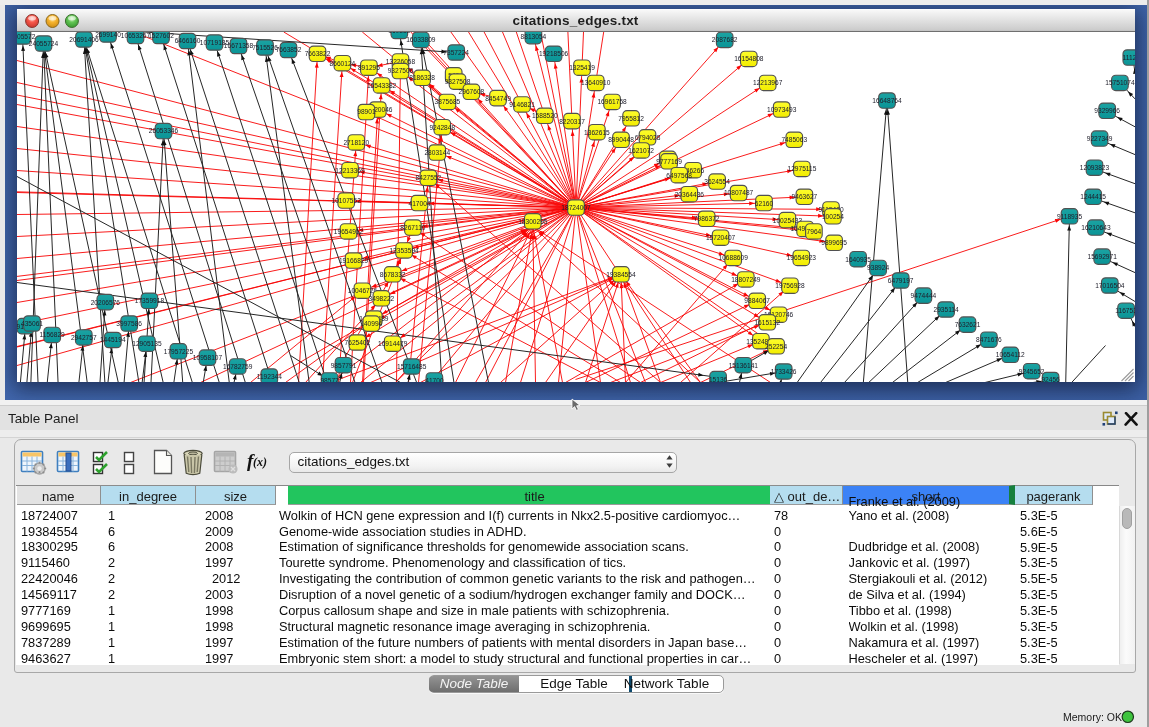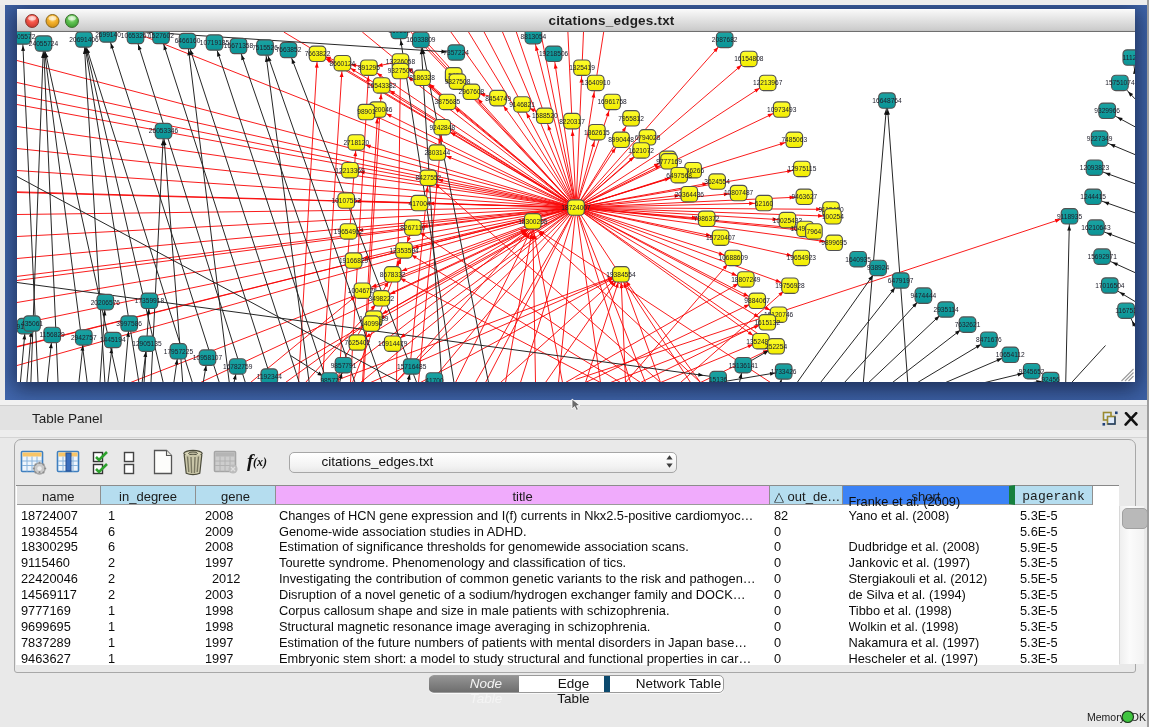--- a/index.html
+++ b/index.html
@@ -1,16 +1,16 @@
 <!DOCTYPE html>
 <html><head><meta charset="utf-8"><style>
 * { margin:0; padding:0; box-sizing:border-box; }
 body { width:1149px; height:727px; position:relative; overflow:hidden;
   background:#e9e9e9; font-family:"Liberation Sans",sans-serif; }
-.abs { position:absolute;padding-left:24px; }
+.abs { position:absolute; }
 .blueframe { left:5px; top:4.5px; width:1141.5px; height:395.5px; overflow:hidden;
   background:linear-gradient(150deg,#3f63a6 0%,#4268ae 30%,#3f64a9 70%,#3c60a4 100%); }
 .macwin { left:11.5px; top:4.5px; width:1118px; height:373px; background:#fff;
   box-shadow:0 4px 20px 3px rgba(5,10,30,0.6); }
 .titlebar { left:0; top:0; width:1118px; height:22.5px;
   background:linear-gradient(#f8f8f8,#e3e3e3 45%,#cdcdcd 92%,#c2c2c2);
   border-top:1px solid #fdfdfd; border-bottom:1px solid #6f6f6f; }
 .title { width:1118px; text-align:center; top:4px; font-size:13.5px; font-weight:bold; color:#1f1f1f; letter-spacing:0.2px; }
 .tp-strip1 { left:0; top:400px; width:1146.5px; height:4.5px; background:#f1f1f1; }
 .tp-bar { left:0; top:404.5px; width:1146.5px; height:25.5px; background:#e2e2e2;
@@ -28,21 +28,21 @@
   font-size:13px; color:#1b1b1b; overflow:hidden; }
 .hc { display:block; text-align:center; margin-top:3.5px; }
 .hl { display:block; margin-left:4px; margin-top:3.5px; }
 .dcell { position:absolute; font-size:12.8px; color:#0c0c0c; white-space:nowrap; overflow:hidden; line-height:15.87px; }
 .scroll { left:1119px; top:505.5px; width:15.5px; height:158.7px; background:linear-gradient(90deg,#efefef,#fbfbfb 40%,#f2f2f2); border-left:1px solid #d8d8d8; }
 .thumb { left:1121.5px; top:507.5px; width:10.5px; height:21px; background:#b9b9b9; border:1px solid #a0a0a0; border-radius:5px; }
 .tabs { left:429px; top:674.5px; width:295px; height:18.5px; border:1px solid #9a9a9a; border-radius:5px;
   background:#fff; box-shadow:0 1px 0 rgba(255,255,255,0.7); }
 .seg { position:absolute; top:0; height:16.5px; font-size:13.5px; text-align:center; color:#111; padding-top:0.5px; }
 .seg1 { left:0; width:90px; background:linear-gradient(#949494,#6e6e6e); color:#f4f4f4; border-radius:4px 0 0 4px; }
-.seg2 { left:90px; width:91px; border-right:6px solid #0c4a6e; }
+.seg2 { left:90px; width:113px; border-right:3px solid #0c4a6e; }
 .seg3 { left:181px; width:113px; }
 .memtext { left:1063px; top:711px; font-size:10.5px; color:#1a1a1a; }
 .rightedge { left:1146.5px; top:0; width:2.5px; height:727px; background:#9e9e9e; }
 .topstrip { left:0; top:0; width:1149px; height:4.5px; background:#ededed; }
 </style></head><body>
 <div class="abs topstrip"></div>
 <div class="abs blueframe">
 <div class="abs macwin">
   <div class="abs titlebar"></div>
   <svg width="95" height="22" viewBox="0 0 95 22" style="position:absolute;left:0px;top:1px">
@@ -440,39 +440,39 @@
 <path d="M4.5 13.8 L7.6 9.6 H1.4 Z" fill="#3c3c3c"></path>
 </svg>
 <div class="abs tablewrap"></div>
 <div class="hcell" style="left:16.5px;top:484.8px;width:84.5px;height:20.7px;background:#e3e3e3;border-right:1px solid #8f8f8f;">
     <span class="hc">name</span>
   </div>
 <div class="hcell" style="left:101px;top:484.8px;width:95px;height:20.7px;background:#b5ddef;border-right:1px solid #8f8f8f;">
     <span class="hc">in_degree</span>
   </div>
 <div class="hcell" style="left:196px;top:484.8px;width:80px;height:20.7px;background:#b5ddef;border-right:1px solid #8f8f8f;">
-    <span class="hc">gene</span>
-  </div>
-<div class="hcell" style="left:276px;top:484.8px;width:494px;height:20.7px;background:#f0abfc;border-right:1px solid #8f8f8f;">
+    <span class="hc">size</span>
+  </div>
+<div class="hcell" style="left:288px;top:484.8px;width:494px;height:20.7px;background:#22c55e;border-right:1px solid #8f8f8f;">
     <span class="hc">title</span>
   </div>
 <div class="hcell" style="left:770px;top:484.8px;width:73px;height:20.7px;background:#b5ddef;border-right:1px solid #8f8f8f;">
     <span class="hl">△ out_de…</span>
   </div>
 <div class="hcell" style="left:843px;top:484.8px;width:172px;height:20.7px;background:#3b82f6;border-right:6px solid #15803d;">
     <span class="hc">short</span>
   </div>
-<div class="hcell" style="left:1015px;top:484.8px;width:78px;height:20.7px;background:#b5ddef;border-right:1px solid #8f8f8f;font-family:Liberation Mono, monospace;">
+<div class="hcell" style="left:1015px;top:484.8px;width:78px;height:20.7px;background:#b5ddef;border-right:1px solid #8f8f8f;">
     <span class="hc">pagerank</span>
   </div>
 <div class="dcell" style="left:21.0px;top:507.7px;width:78.0px;height:15.87px">18724007</div>
 <div class="dcell" style="left:108px;top:507.7px;width:86px;height:15.87px">1</div>
 <div class="dcell" style="left:205px;top:507.7px;width:69px;height:15.87px">2008</div>
-<div class="dcell" style="left:279px;top:507.7px;width:489px;height:15.87px">Changes of HCN gene expression and I(f) currents in Nkx2.5-positive cardiomyoc…</div>
-<div class="dcell" style="left:774px;top:507.7px;width:67px;height:15.87px">82</div>
+<div class="dcell" style="left:279px;top:507.7px;width:489px;height:15.87px">Wolkin of HCN gene expression and I(f) currents in Nkx2.5-positive cardiomyoc…</div>
+<div class="dcell" style="left:774px;top:507.7px;width:67px;height:15.87px">78</div>
 <div class="dcell" style="left:848.5px;top:507.7px;width:164.5px;height:15.87px">Yano et al. (2008)</div>
 <div class="dcell" style="left:1020px;top:507.7px;width:71px;height:15.87px">5.3E-5</div>
 <div class="dcell" style="left:21.0px;top:523.57px;width:78.0px;height:15.87px">19384554</div>
 <div class="dcell" style="left:108px;top:523.57px;width:86px;height:15.87px">6</div>
 <div class="dcell" style="left:205px;top:523.57px;width:69px;height:15.87px">2009</div>
 <div class="dcell" style="left:279px;top:523.57px;width:489px;height:15.87px">Genome-wide association studies in ADHD.</div>
 <div class="dcell" style="left:774px;top:523.57px;width:67px;height:15.87px">0</div>
 <div class="dcell" style="left:848.5px;top:494px;width:164.5px;height:15.87px">Franke et al. (2009)</div>
 <div class="dcell" style="left:1020px;top:523.57px;width:71px;height:15.87px">5.6E-5</div>
 <div class="dcell" style="left:21.0px;top:539.44px;width:78.0px;height:15.87px">18300295</div>

